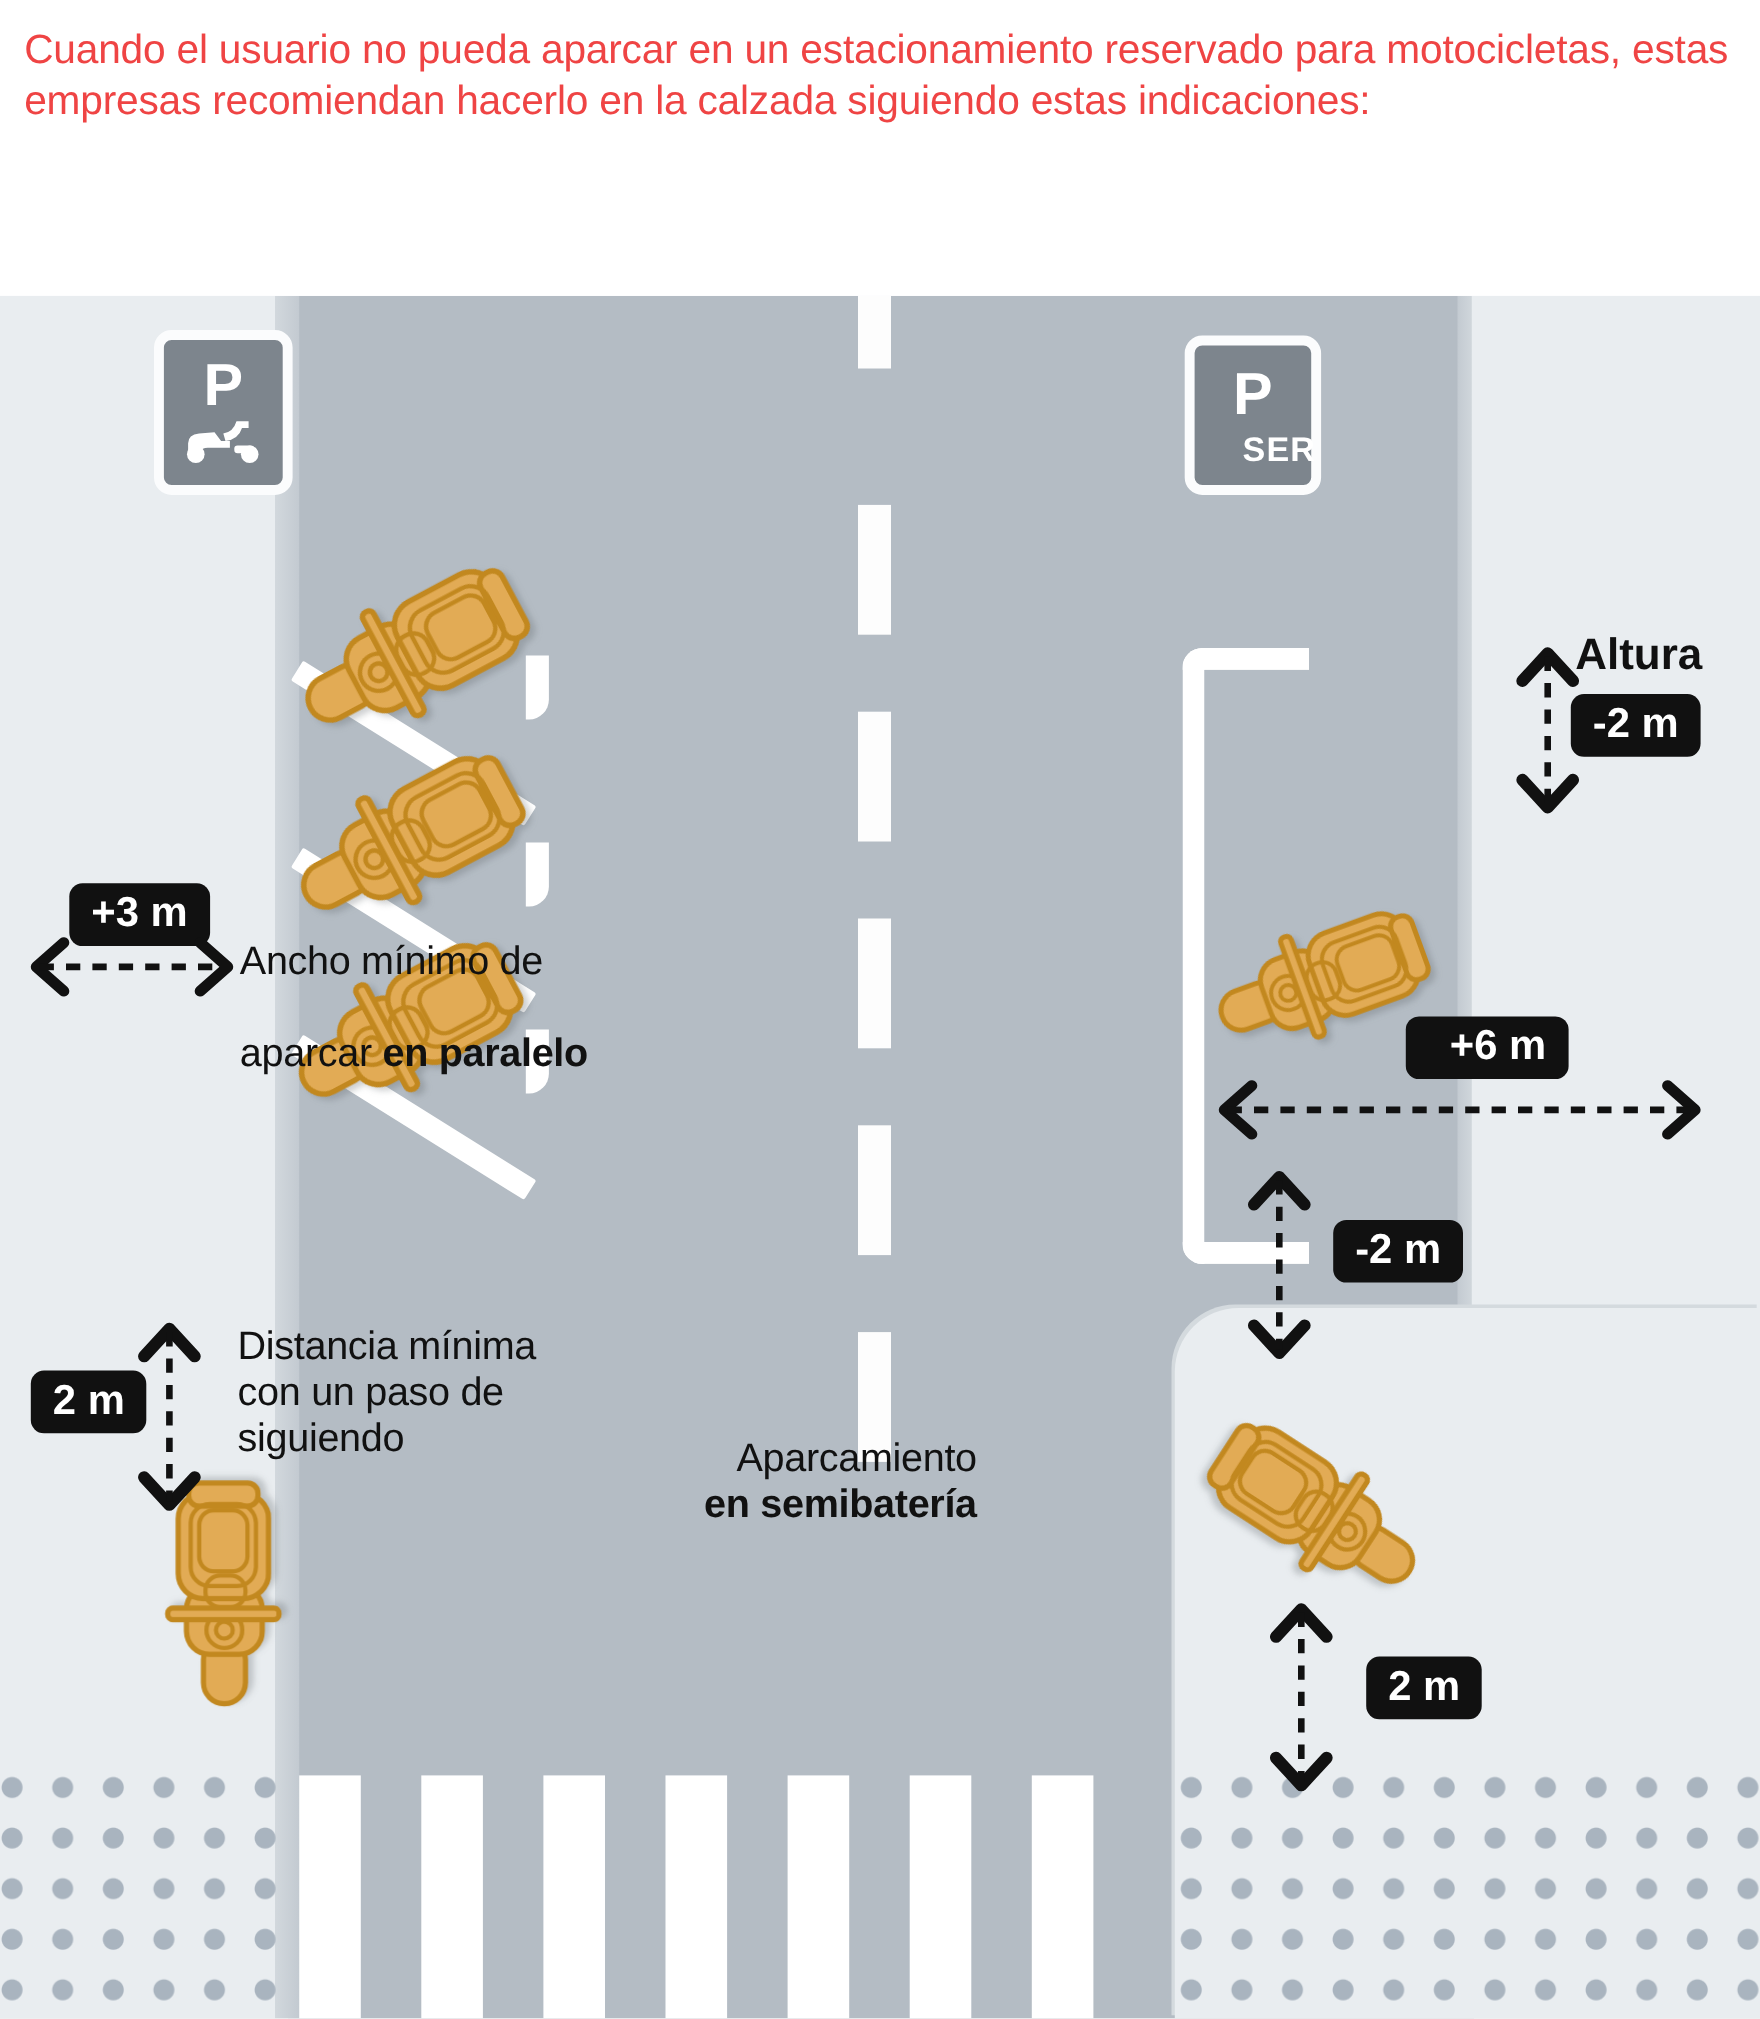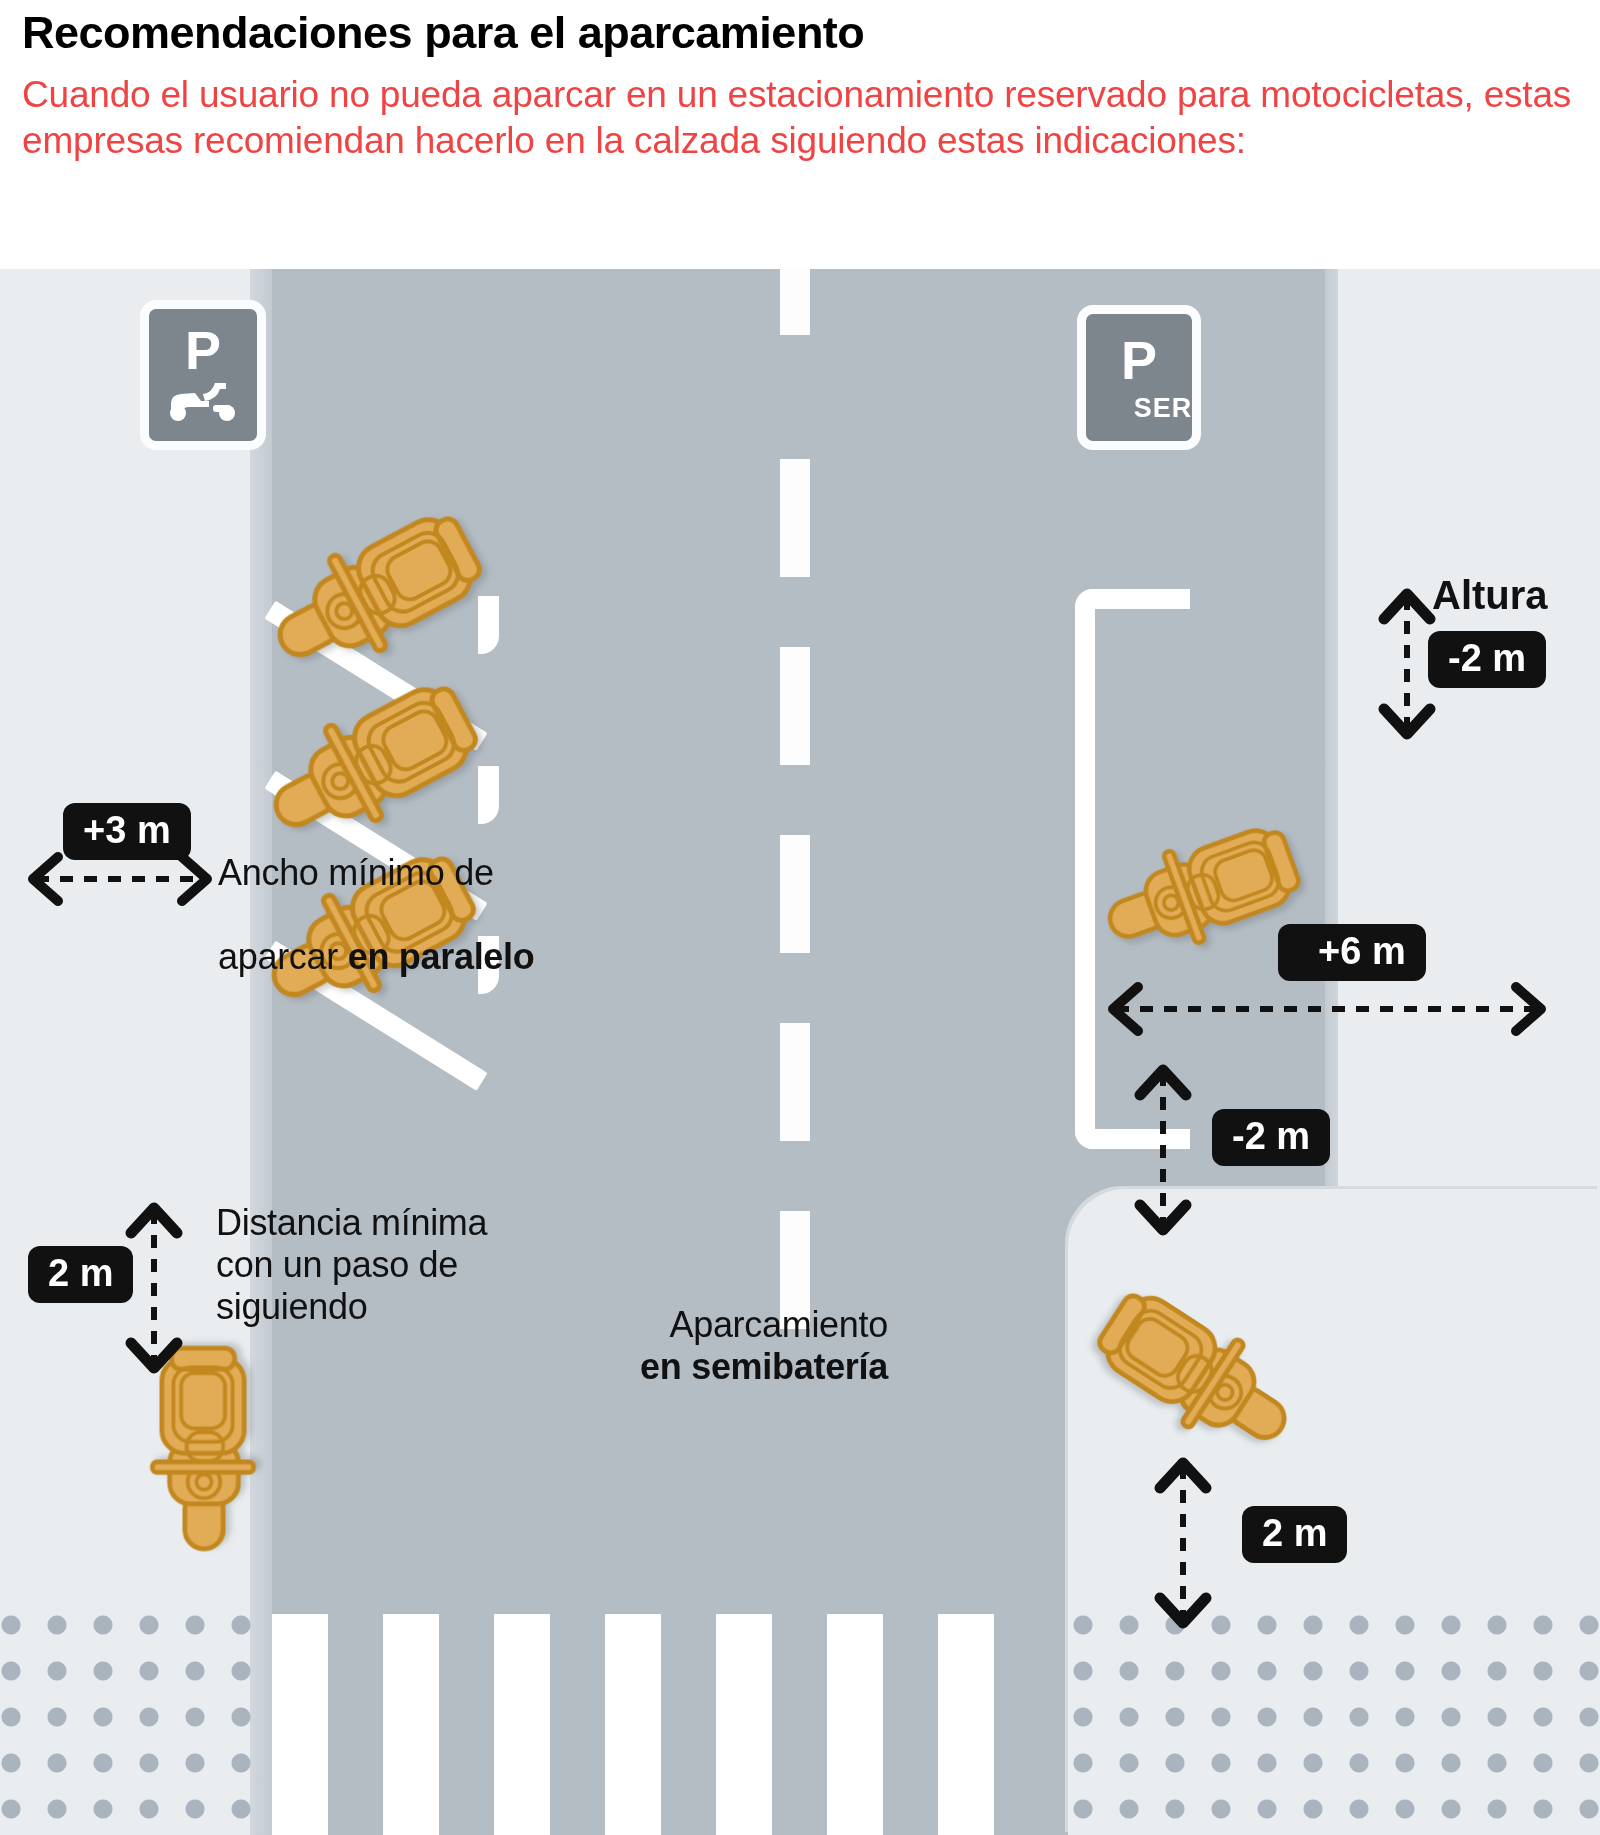--- a/index.html
+++ b/index.html
@@ -114,21 +114,21 @@
     border: 9px solid #fbfcfd;
     border-radius: 16px;
     display: flex; flex-direction: column;
     align-items: center; justify-content: center;
     color: #ffffff;
   }
   .sign-p {
     font-size: 54px; font-weight: bold; line-height: 1;
   }
   .sign-sub {
-    font-size: 27px; font-weight: bold; letter-spacing: 1px;
+    font-size: 31px; font-weight: bold; letter-spacing: 1px;
     line-height: 1; margin-top: 8px; margin-left: 48px;
   }
   .sign-moto { margin-top: 4px; }
 
   
   .moto { position: absolute; transform-origin: center center; }
   .moto svg { display: block; filter: drop-shadow(3px 5px 3px rgba(90,95,100,0.30)); }
 
   
   .badge {
@@ -158,21 +158,20 @@
     position: absolute;
     font-size: 40px; font-weight: bold; color: #111; line-height: 1;
   }
 </style>
 </head>
 <body>
 
 <div id="root">
 
   <div class="header">
-    <div class="title">Recomendaciones para el aparcamiento</div>
     <div class="subtitle">Cuando el usuario no pueda aparcar en un estacionamiento reservado para motocicletas, estas empresas recomiendan hacerlo en la calzada siguiendo estas indicaciones:</div>
   </div>
 
   <div class="scene">
 
     <div class="sidewalk-left"></div>
     <div class="road"></div>
     <div class="curb-left"></div>
     <div class="curb-right"></div>
     <div class="sidewalk-right"></div>

